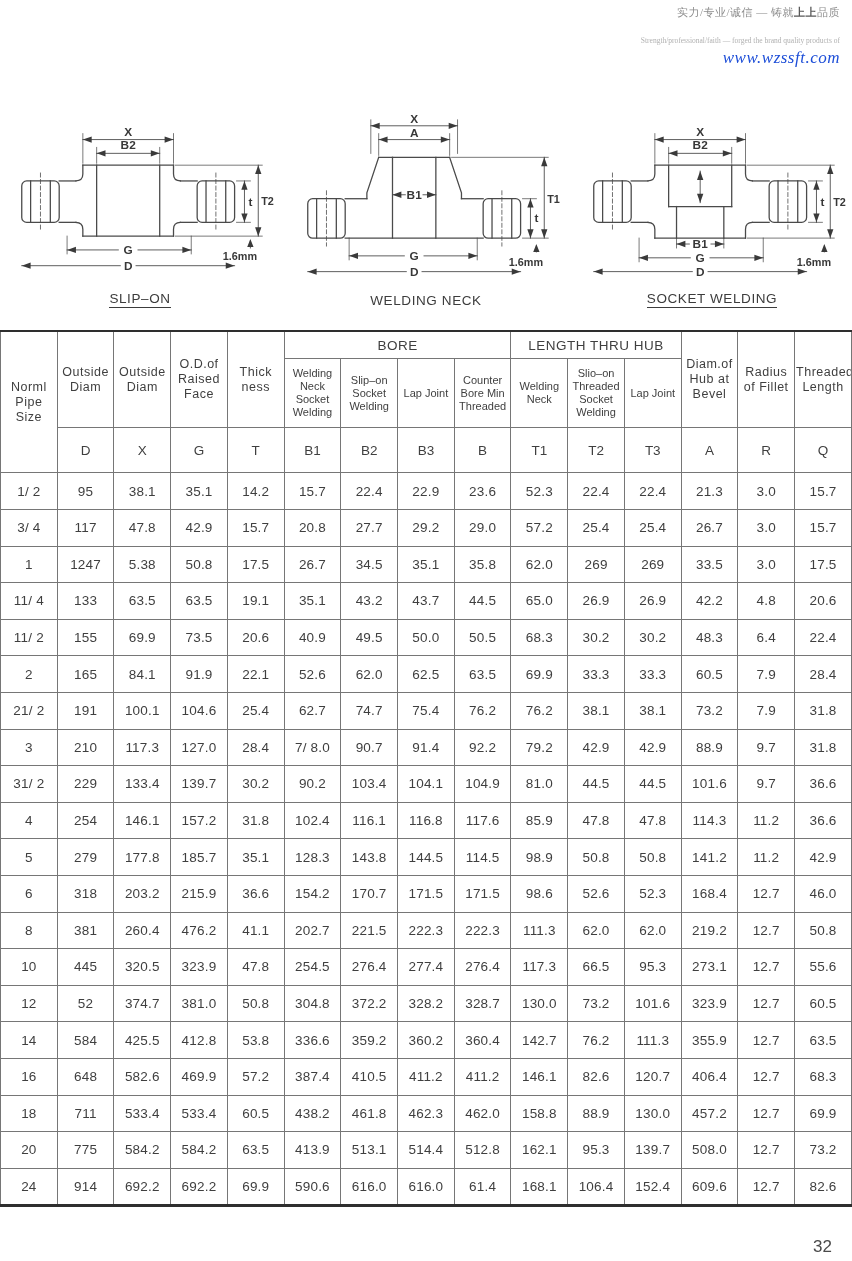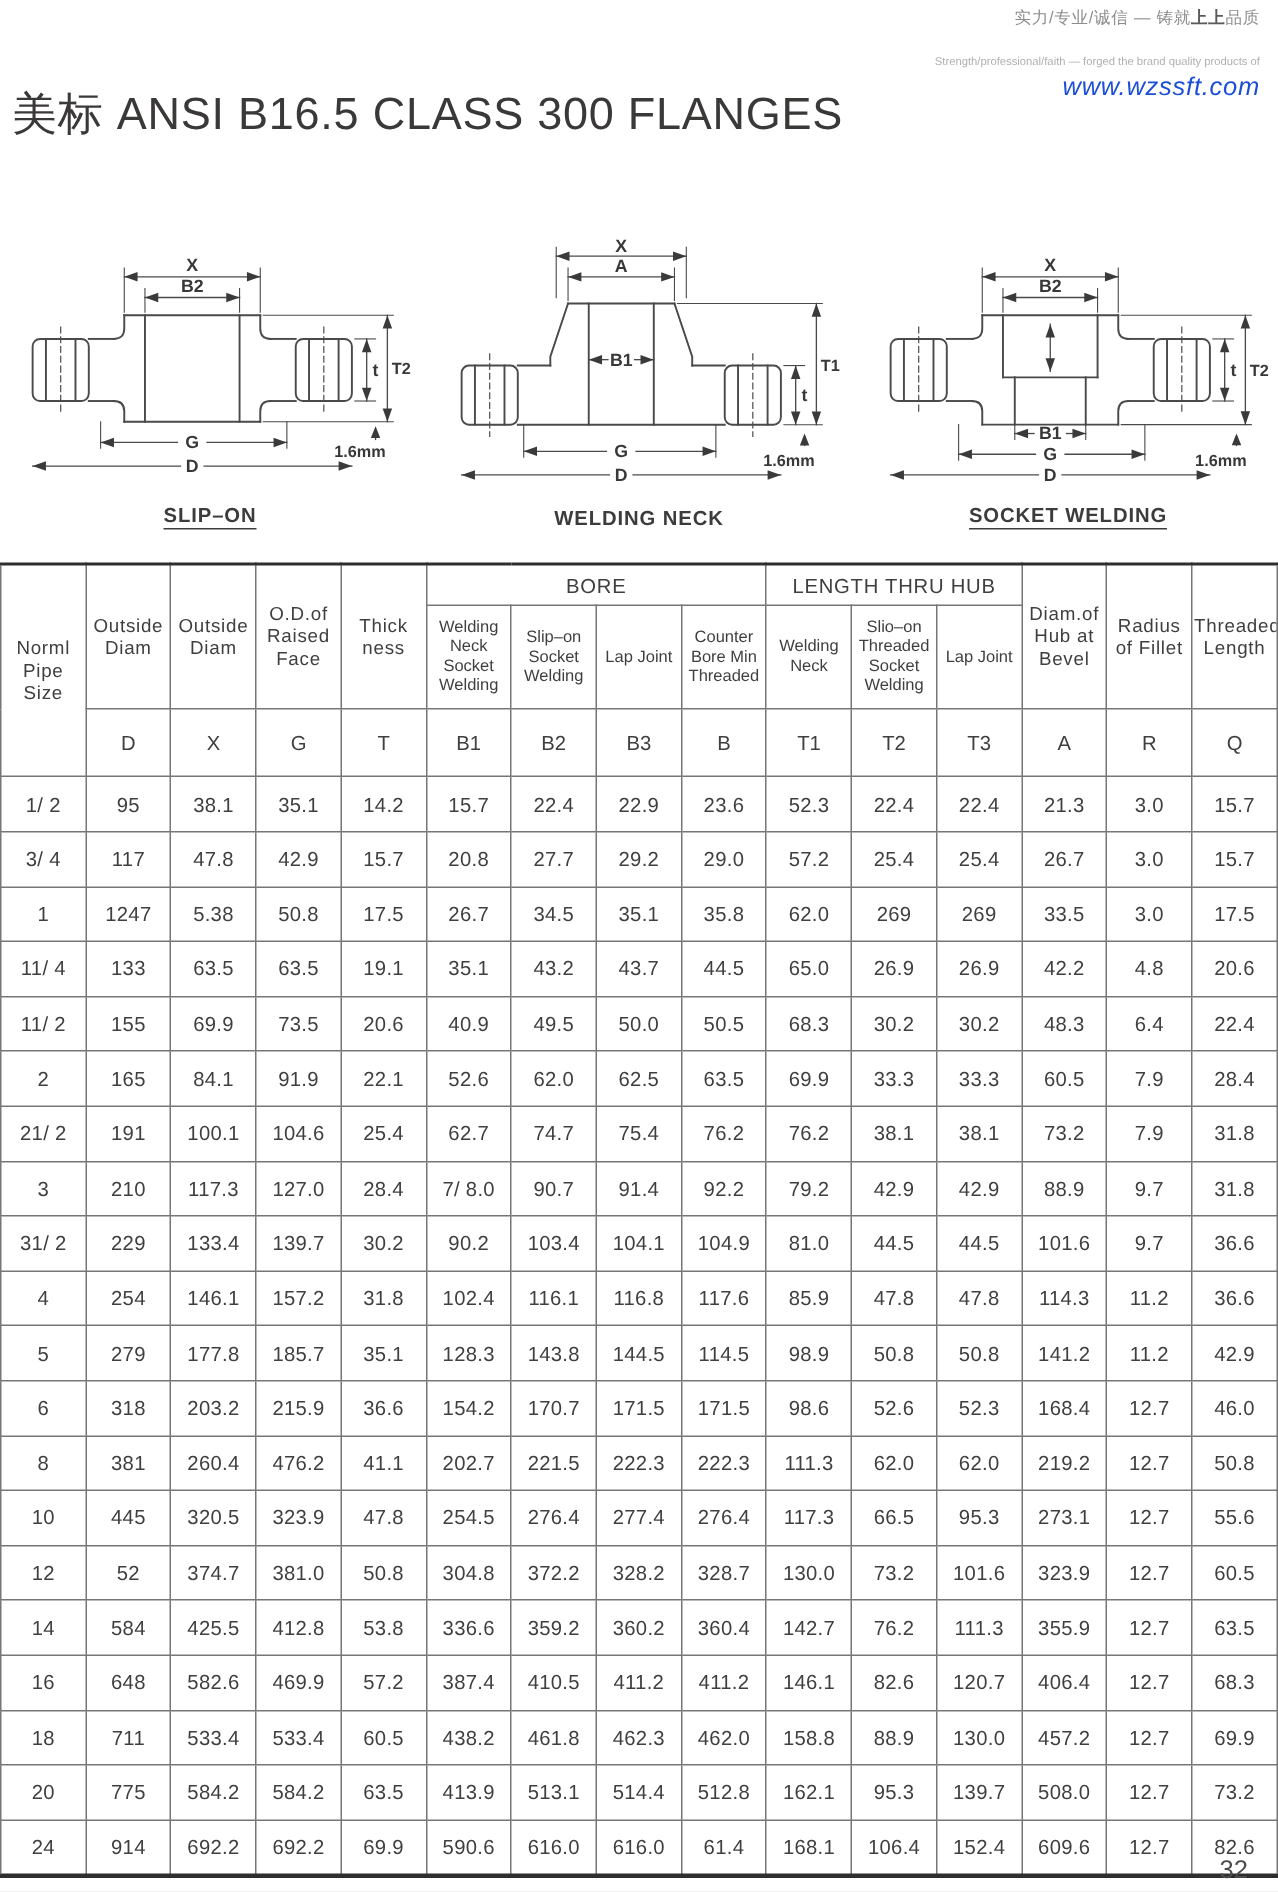--- a/index.html
+++ b/index.html
@@ -2,39 +2,39 @@
 <html><head>
 <meta charset="utf-8">
 <style>
   html,body{margin:0;padding:0;background:#e8e8e8;}
   .page{
     position:relative;width:852px;height:1261px;margin:0 auto;background:#ffffff;
     font-family:"Liberation Sans","DejaVu Sans",sans-serif;color:#3f3f3f;overflow:hidden;
     box-sizing:border-box;
   }
   
-  .masthead{padding:6px 12px 0 11px;text-align:right;height:52px;box-sizing:border-box;line-height:1.25;}
+  .masthead{padding:6px 12px 0 11px;text-align:right;height:52px;box-sizing:border-box;line-height:1.25;font-family:Liberation Serif, serif;}
   .slogan-cn{font-size:11px;color:#8d8d8d;letter-spacing:.5px;}
   .slogan-cn b{color:#5a5a5a;}
   .slogan-en{font-size:7.5px;color:#b0b0b0;margin-top:16px;}
   .website{font-size:17px;font-style:italic;color:#1d4ed8;margin-top:2px;letter-spacing:.5px;}
   
   .page-title{margin:4px 0 0 8px;font-size:30px;font-weight:400;color:#3b3838;letter-spacing:.5px;}
   
   .diagrams{display:flex;justify-content:space-between;align-items:flex-end;margin-top:58px;padding:0 4px;}
   .diagram{display:flex;flex-direction:column;align-items:center;}
   .dg{display:block;}
   .dg line,.dg path{stroke:#4a4a4a;stroke-width:1.3;fill:none;stroke-linecap:square;}
   .dg .dim{stroke-width:.9;}
   .dg .ext{stroke-width:.75;}
   .dg .dash{stroke-width:.8;stroke-dasharray:4 2.6;}
   .dg .arw{fill:#3a3a3a;stroke:none;}
   .dg text{fill:#383838;font-family:"Liberation Sans","DejaVu Sans",sans-serif;font-size:12px;font-weight:700;}
   .dg text.small{font-size:11px;}
-  .dg-label{margin-top:6px;font-size:13.5px;font-weight:700;color:#3c3c3c;letter-spacing:.6px;}
+  .dg-label{margin-top:6px;font-size:13.5px;font-weight:400;color:#3c3c3c;letter-spacing:.6px;}
   .dg-label.underlined{border-bottom:1.3px solid #3c3c3c;padding-bottom:1px;}
   
   table.flange{
     width:100%;border-collapse:collapse;table-layout:fixed;margin-top:22px;
     border-top:2.5px solid #2e2e2e;border-bottom:3px solid #2e2e2e;
   }
   table.flange th,table.flange td{
     border:1px solid #767676;text-align:center;vertical-align:middle;
     font-weight:400;color:#3f3f3f;padding:1px;overflow:hidden;
   }
@@ -50,21 +50,20 @@
 <body>
 
 <div class="page">
 
   <div class="masthead">
     <div class="slogan-cn"><span>实力/专业/诚信 — 铸就</span><b>上上</b><span>品质</span></div>
     <div class="slogan-en">Strength/professional/faith — forged the brand quality products of</div>
     <div class="website">www.wzssft.com</div>
   </div>
 
-  <h1 class="page-title">美标 ANSI B16.5 CLASS 300 FLANGES</h1>
 
   <div class="diagrams">
 
     <div class="diagram">
       <svg class="dg" width="272" viewBox="0 0 276 178">
 
         <rect x="18" y="72" width="38" height="42" rx="5" style="fill:none;stroke:#4a4a4a;stroke-width:1.3"></rect>
         <rect x="196" y="72" width="38" height="42" rx="5" style="fill:none;stroke:#4a4a4a;stroke-width:1.3"></rect>
         <line x1="27" y1="72" x2="27" y2="114"></line>
           <line x1="47" y1="72" x2="47" y2="114"></line>

